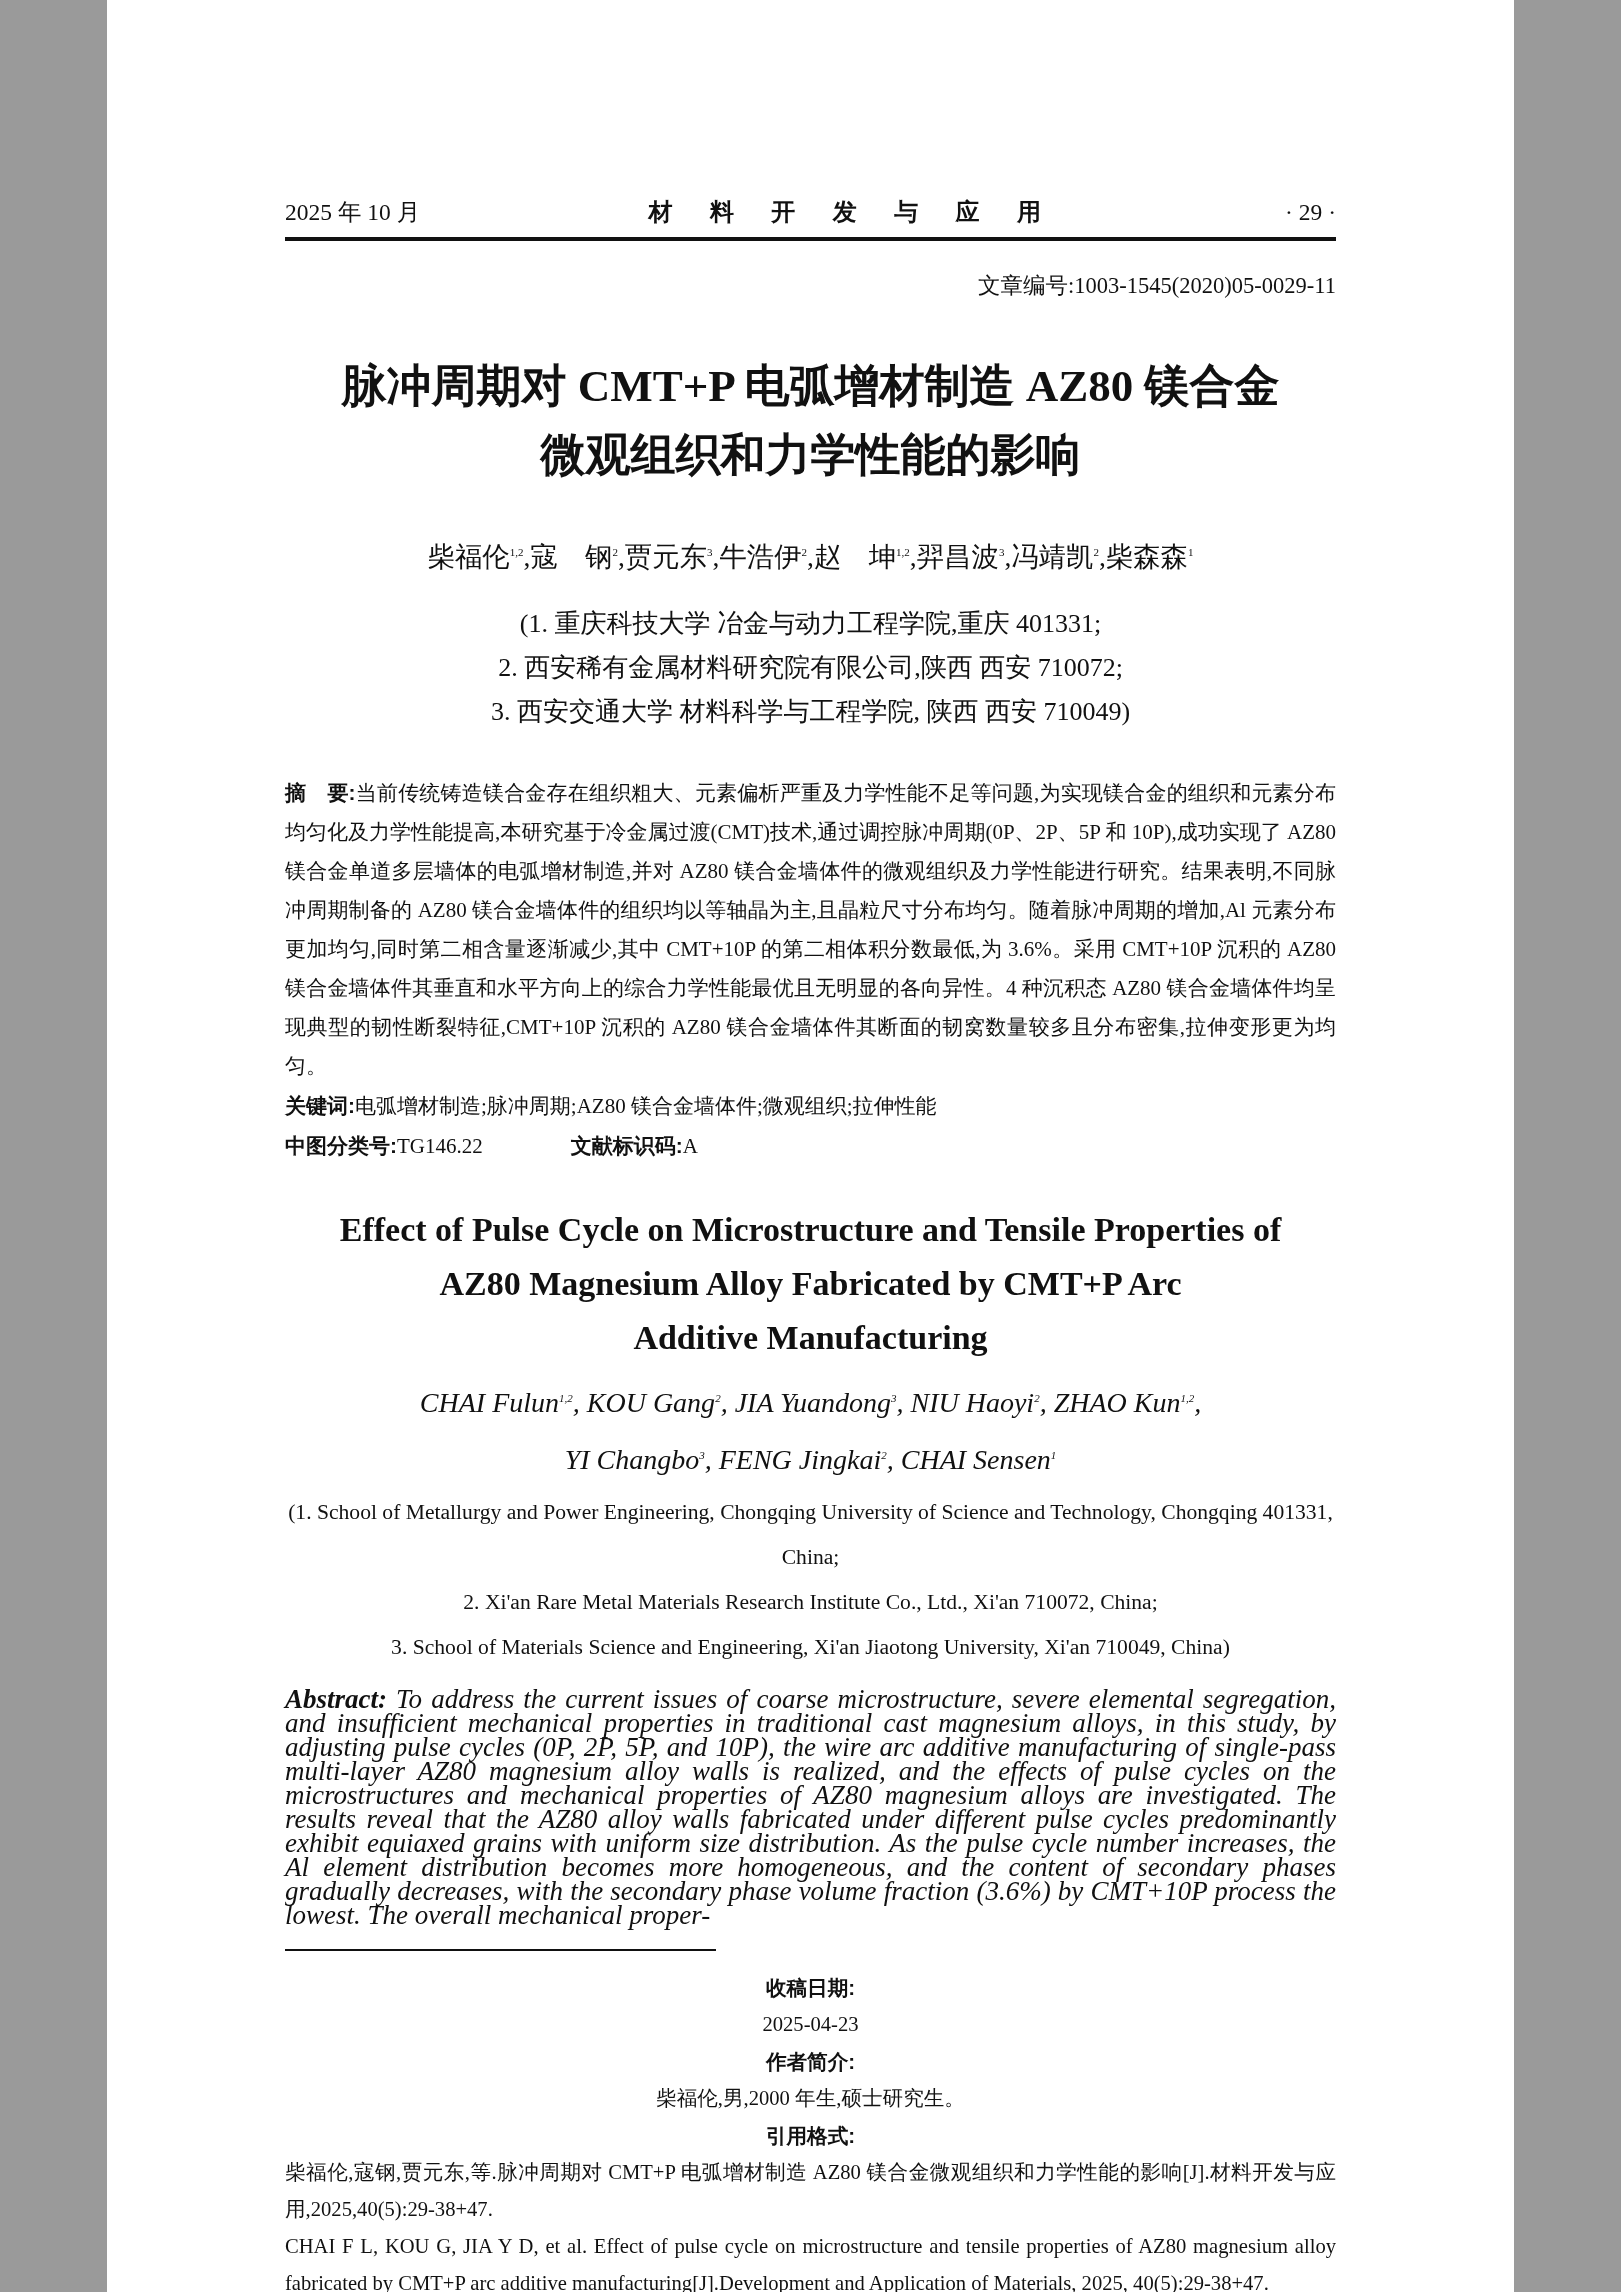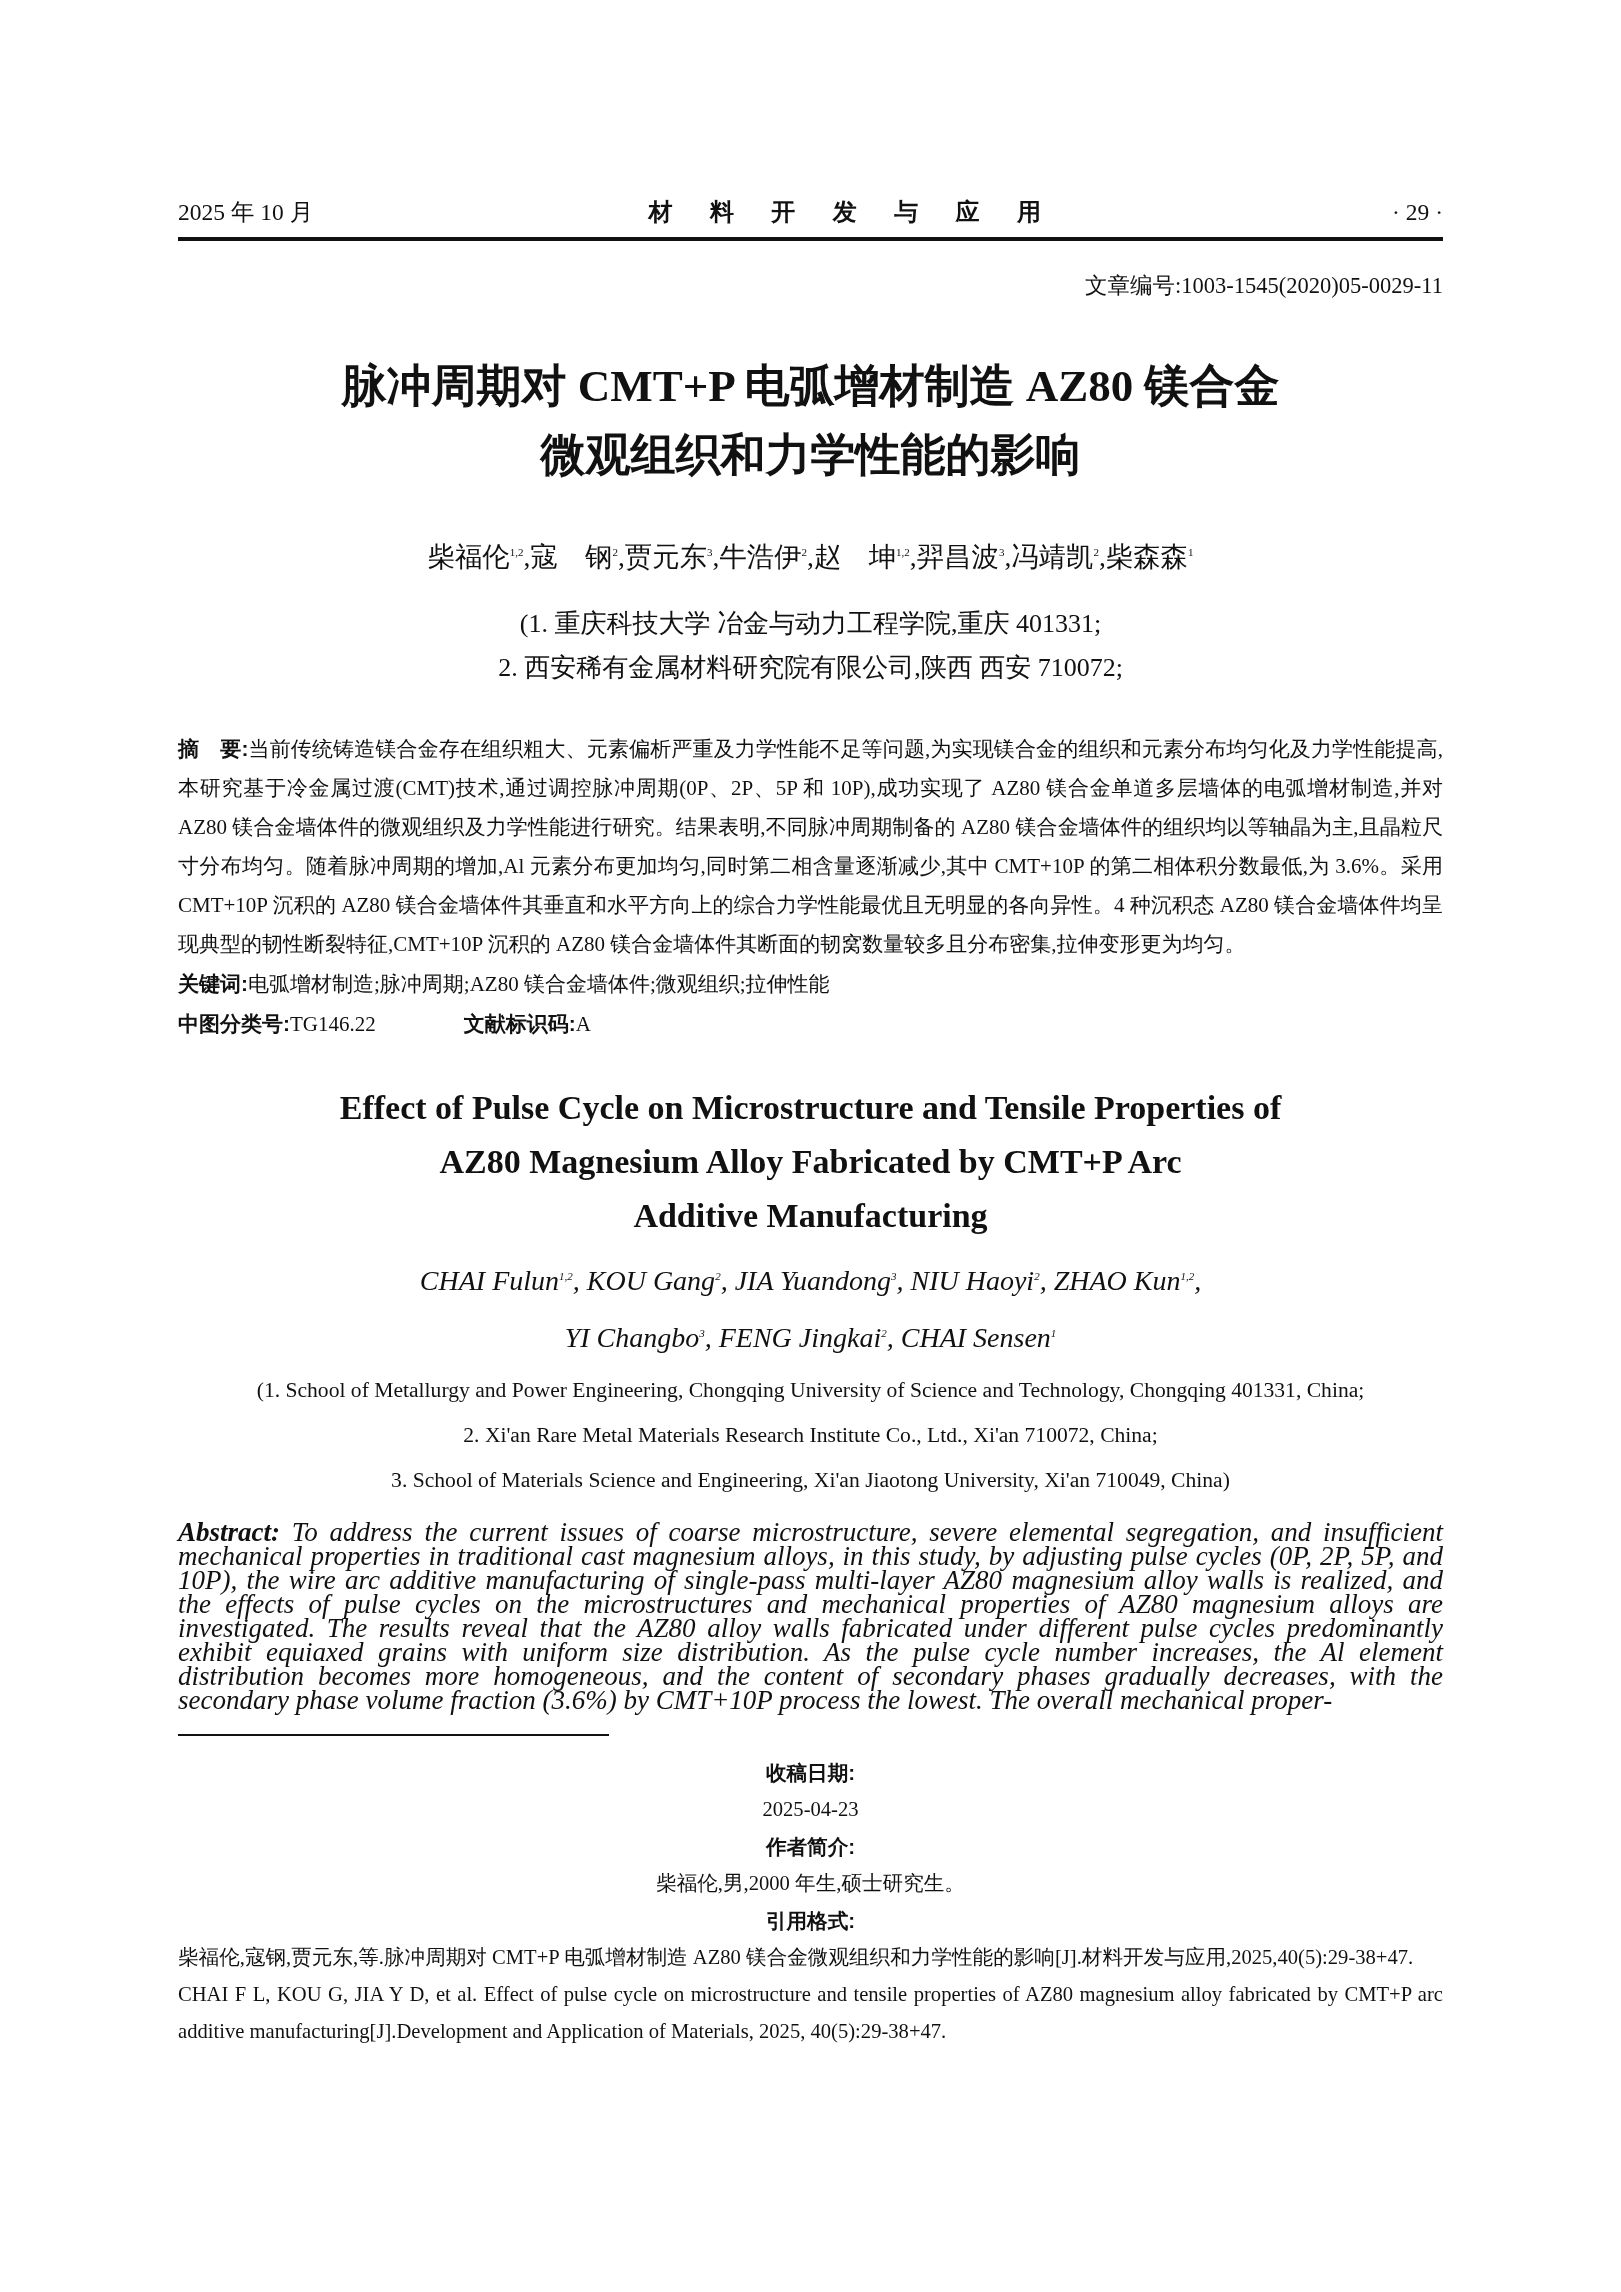--- a/index.html
+++ b/index.html
@@ -1,18 +1,18 @@
 <!DOCTYPE html>
 <html><head>
 <meta charset="utf-8">
 <style>
   html,body { margin:0; padding:0; background:#9a9a9a; }
   .page {
     position:relative;
-    width:1621px; height:2293px;
+    width:1407px; height:2293px;
     margin:0 auto;
     background:#ffffff;
     color:#111111;
     font-family:"Liberation Serif","DejaVu Serif",serif;
     box-sizing:border-box;
     padding:196px 178px 0 178px;
     overflow:hidden;
   }
   .content { width:100%; }
 
@@ -110,20 +110,21 @@
       <div>微观组织和力学性能的影响</div>
     </div>
 
     <div class="authors-cn">
       <span><span>柴福伦</span><sup>1,2</sup><span>,</span></span><span><span>寇　钢</span><sup>2</sup><span>,</span></span><span><span>贾元东</span><sup>3</sup><span>,</span></span><span><span>牛浩伊</span><sup>2</sup><span>,</span></span><span><span>赵　坤</span><sup>1,2</sup><span>,</span></span><span><span>羿昌波</span><sup>3</sup><span>,</span></span><span><span>冯靖凯</span><sup>2</sup><span>,</span></span><span><span>柴森森</span><sup>1</sup><span></span></span>
     </div>
 
     <div class="affiliations-cn">
       <div>(1. 重庆科技大学 冶金与动力工程学院,重庆 401331;</div>
       <div>2. 西安稀有金属材料研究院有限公司,陕西 西安 710072;</div>
+      <div>3. 西安交通大学 材料科学与工程学院, 陕西 西安 710049)</div>
     </div>
 
     <div class="abstract-cn">
       <b>摘　要:</b><span>当前传统铸造镁合金存在组织粗大、元素偏析严重及力学性能不足等问题,为实现镁合金的组织和元素分布均匀化及力学性能提高,本研究基于冷金属过渡(CMT)技术,通过调控脉冲周期(0P、2P、5P 和 10P),成功实现了 AZ80 镁合金单道多层墙体的电弧增材制造,并对 AZ80 镁合金墙体件的微观组织及力学性能进行研究。结果表明,不同脉冲周期制备的 AZ80 镁合金墙体件的组织均以等轴晶为主,且晶粒尺寸分布均匀。随着脉冲周期的增加,Al 元素分布更加均匀,同时第二相含量逐渐减少,其中 CMT+10P 的第二相体积分数最低,为 3.6%。采用 CMT+10P 沉积的 AZ80 镁合金墙体件其垂直和水平方向上的综合力学性能最优且无明显的各向异性。4 种沉积态 AZ80 镁合金墙体件均呈现典型的韧性断裂特征,CMT+10P 沉积的 AZ80 镁合金墙体件其断面的韧窝数量较多且分布密集,拉伸变形更为均匀。</span>
     </div>
 
     <div class="kw">
       <b>关键词:</b><span>电弧增材制造;脉冲周期;AZ80 镁合金墙体件;微观组织;拉伸性能</span>
     </div>
 

